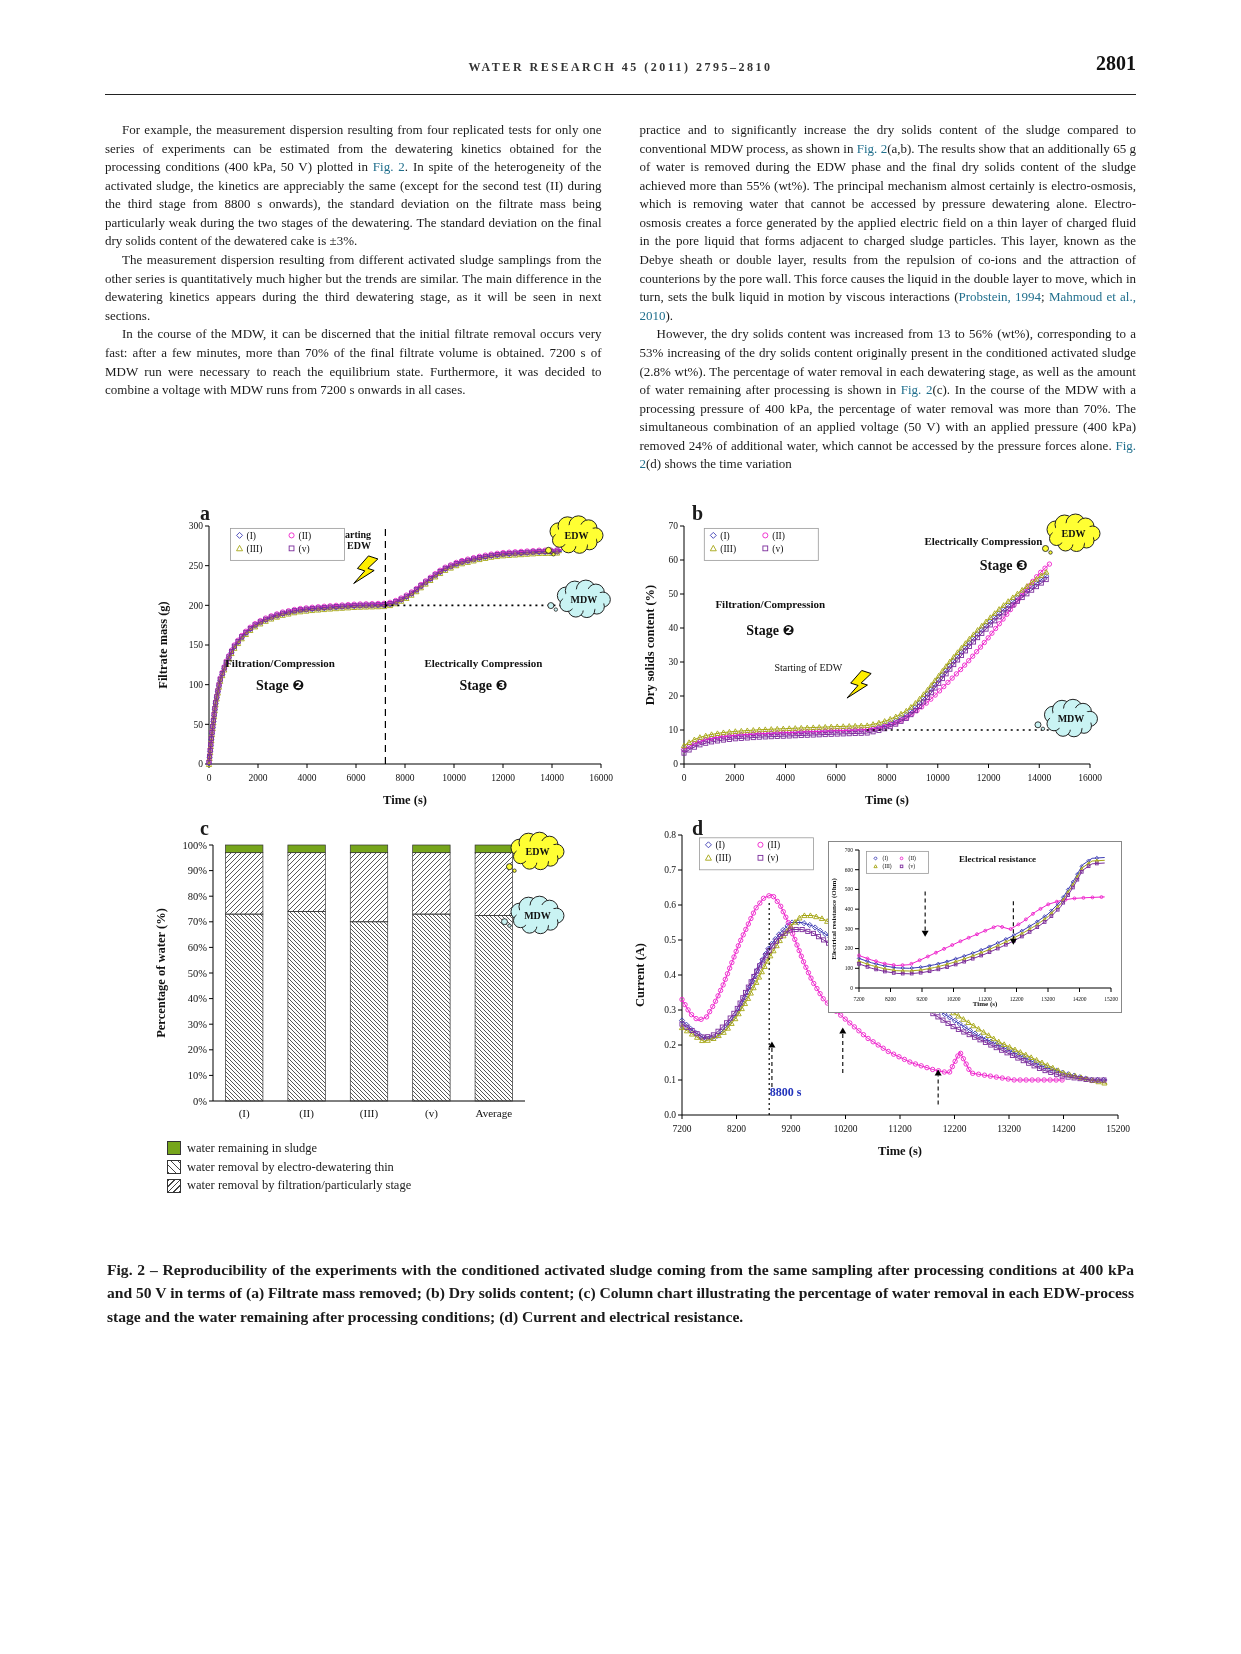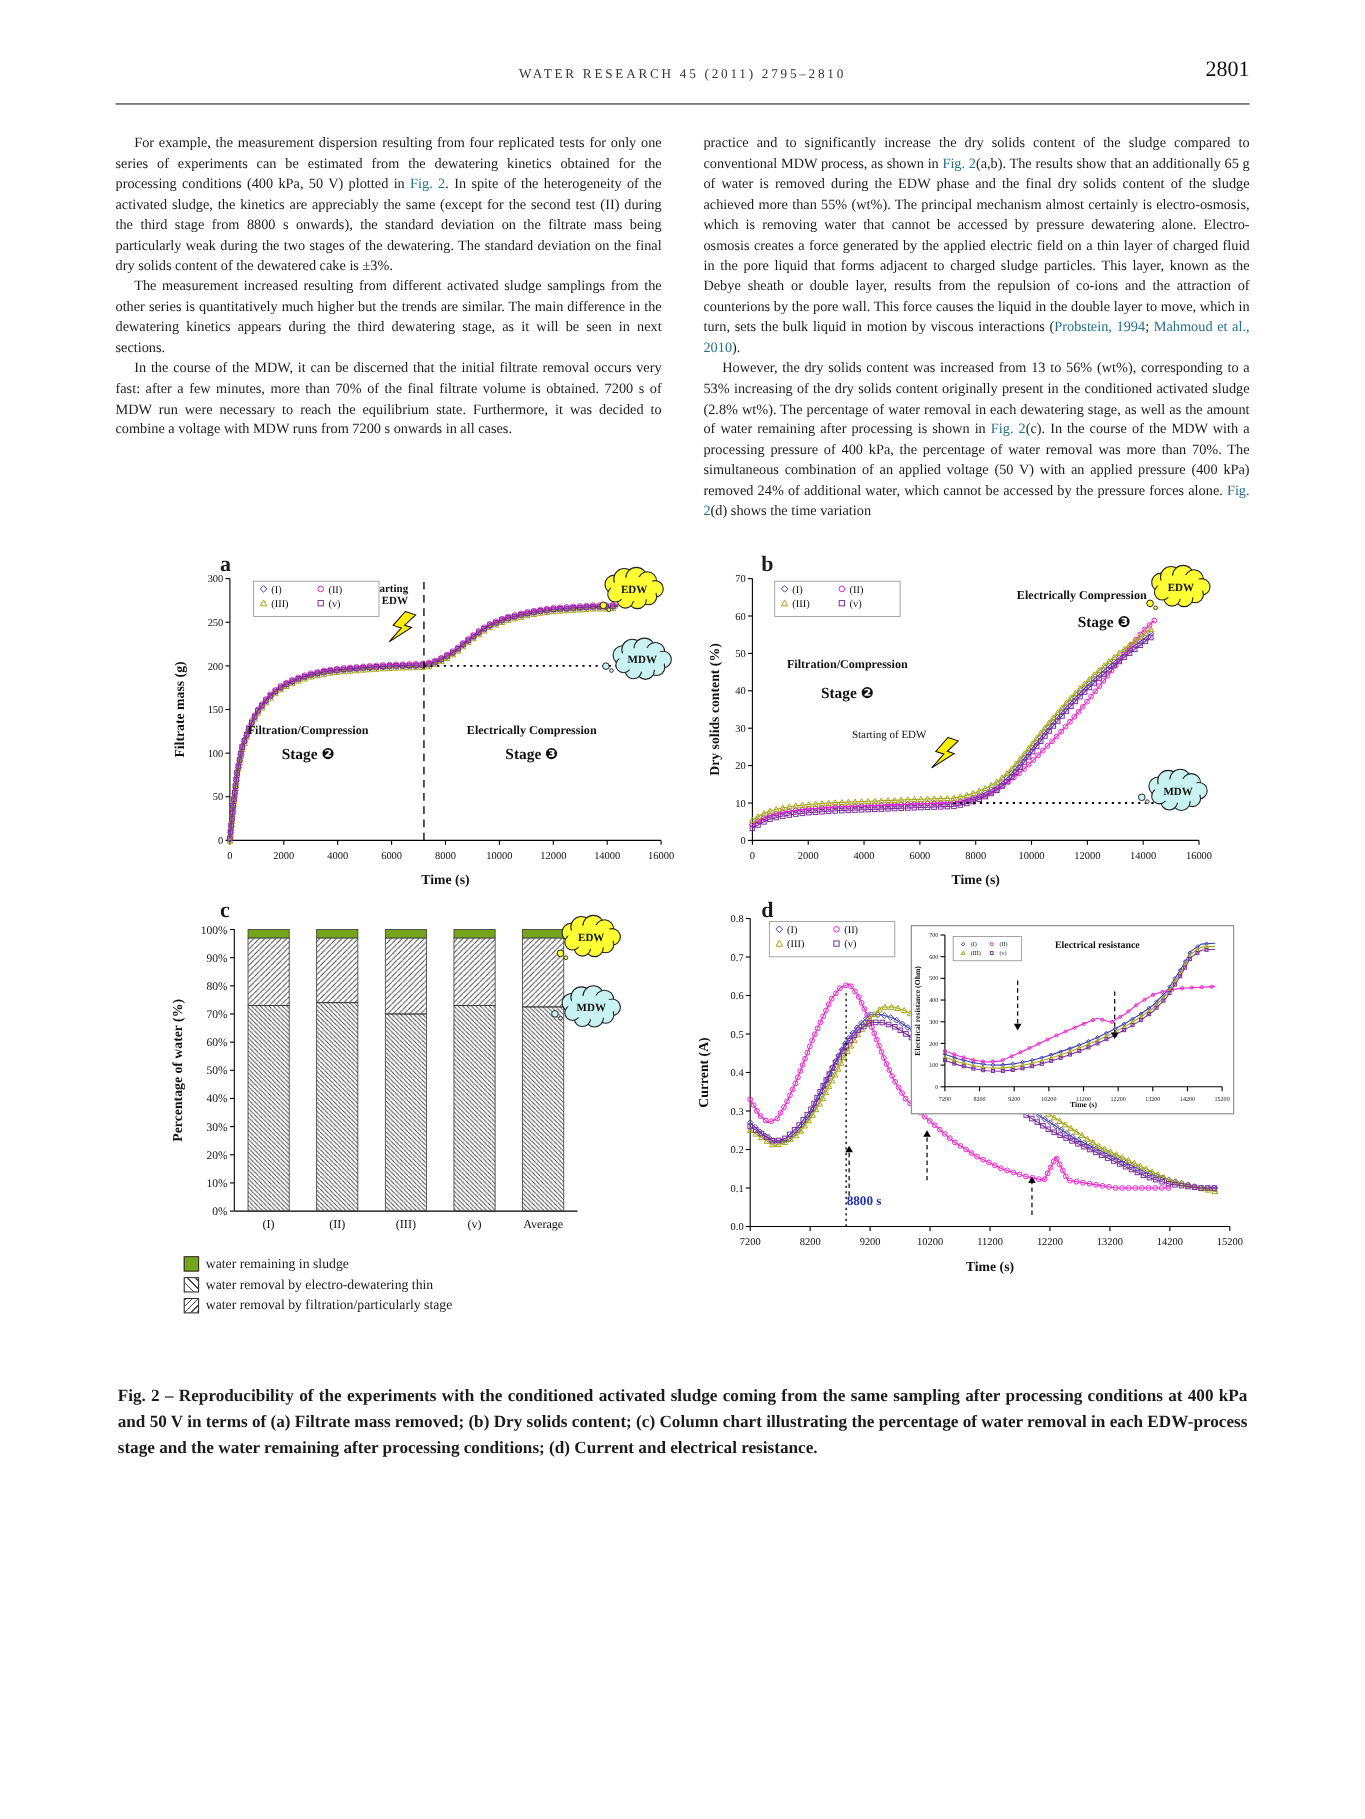--- a/index.html
+++ b/index.html
@@ -1,20 +1,20 @@
 <!DOCTYPE html>
 <html style="--link-color: #1f6e8c;"><head>
 <meta charset="utf-8">
 <style>
   html,body{margin:0;padding:0;background:#ffffff;}
   body{width:1241px;height:1654px;font-family:"Liberation Serif",serif;color:#1b1b1b;overflow:hidden;}
   .page{padding:52px 105px 0 105px;position:relative;}
   .header{position:relative;height:30px;}
-  .journal{position:absolute;left:0;right:0;text-align:center;font-size:12px;letter-spacing:2.5px;color:#333;top:8px;}
-  .pagenum{position:absolute;right:0;top:0;font-size:20px;font-weight:normal;color:#111;text-align:right;}
+  .journal{position:absolute;left:0;right:0;text-align:center;font-size:12px;letter-spacing:2.5px;color:#333;top:8px;font-weight:bold;}
+  .pagenum{position:absolute;right:0;top:0;font-size:20px;font-weight:bold;color:#111;text-align:right;}
   .rule{border:none;border-top:1.6px solid #222;margin:12px 0 0 0;}
   .columns{display:flex;gap:38px;margin-top:26px;}
   .col{width:497px;font-size:13px;line-height:1.43;text-align:justify;}
   .col p{margin:0;}
   .col p.indent{text-indent:17px;}
   .link{color:var(--link-color,#1f6e8c);cursor:pointer;}
   .figure{margin-top:30px;}
   .figure-grid{display:grid;grid-template-columns:515px 516px;grid-template-rows:315px 425px;}
   .panel{position:relative;}
   .panel-letter{position:absolute;top:-2px;font-weight:bold;font-size:20px;font-family:"Liberation Serif",serif;}
@@ -41,21 +41,21 @@
 
   <div class="header">
     <div class="journal">WATER RESEARCH 45 (2011) 2795–2810</div>
     <div class="pagenum">2801</div>
   </div>
   <hr class="rule">
 
   <div class="columns">
     <div class="col" id="col-left">
         <p class="indent"><span>For example, the measurement dispersion resulting from four replicated tests for only one series of experiments can be estimated from the dewatering kinetics obtained for the processing conditions (400 kPa, 50 V) plotted in </span><span class="link">Fig. 2</span><span>. In spite of the heterogeneity of the activated sludge, the kinetics are appreciably the same (except for the second test (II) during the third stage from 8800 s onwards), the standard deviation on the filtrate mass being particularly weak during the two stages of the dewatering. The standard deviation on the final dry solids content of the dewatered cake is ±3%.</span></p>
-        <p class="indent"><span>The measurement increased resulting from different activated sludge samplings from the other series is quantitatively much higher but the trends are similar. The main difference in the dewatering kinetics appears during the third dewatering stage, as it will be seen in next sections.</span></p>
+        <p class="indent"><span>The measurement dispersion resulting from different activated sludge samplings from the other series is quantitatively much higher but the trends are similar. The main difference in the dewatering kinetics appears during the third dewatering stage, as it will be seen in next sections.</span></p>
         <p class="indent"><span>In the course of the MDW, it can be discerned that the initial filtrate removal occurs very fast: after a few minutes, more than 70% of the final filtrate volume is obtained. 7200 s of MDW run were necessary to reach the equilibrium state. Furthermore, it was decided to combine a voltage with MDW runs from 7200 s onwards in all cases.</span></p>
       </div>
     <div class="col" id="col-right">
         <p class=""><span>practice and to significantly increase the dry solids content of the sludge compared to conventional MDW process, as shown in </span><span class="link">Fig. 2</span><span>(a,b). The results show that an additionally 65 g of water is removed during the EDW phase and the final dry solids content of the sludge achieved more than 55% (wt%). The principal mechanism almost certainly is electro-osmosis, which is removing water that cannot be accessed by pressure dewatering alone. Electro-osmosis creates a force generated by the applied electric field on a thin layer of charged fluid in the pore liquid that forms adjacent to charged sludge particles. This layer, known as the Debye sheath or double layer, results from the repulsion of co-ions and the attraction of counterions by the pore wall. This force causes the liquid in the double layer to move, which in turn, sets the bulk liquid in motion by viscous interactions (</span><span class="link">Probstein, 1994</span><span>; </span><span class="link">Mahmoud et al., 2010</span><span>).</span></p>
         <p class="indent"><span>However, the dry solids content was increased from 13 to 56% (wt%), corresponding to a 53% increasing of the dry solids content originally present in the conditioned activated sludge (2.8% wt%). The percentage of water removal in each dewatering stage, as well as the amount of water remaining after processing is shown in </span><span class="link">Fig. 2</span><span>(c). In the course of the MDW with a processing pressure of 400 kPa, the percentage of water removal was more than 70%. The simultaneous combination of an applied voltage (50 V) with an applied pressure (400 kPa) removed 24% of additional water, which cannot be accessed by the pressure forces alone. </span><span class="link">Fig. 2</span><span>(d) shows the time variation</span></p>
       </div>
   </div>
 
   <div class="figure">
     <div class="figure-grid">

